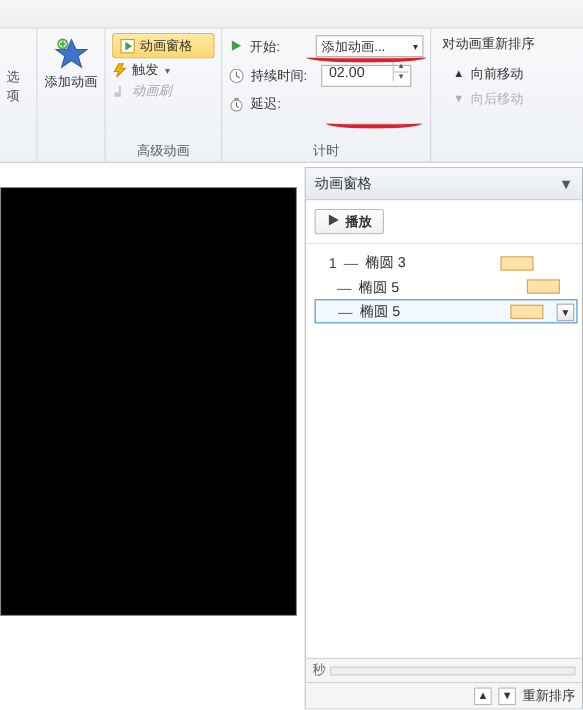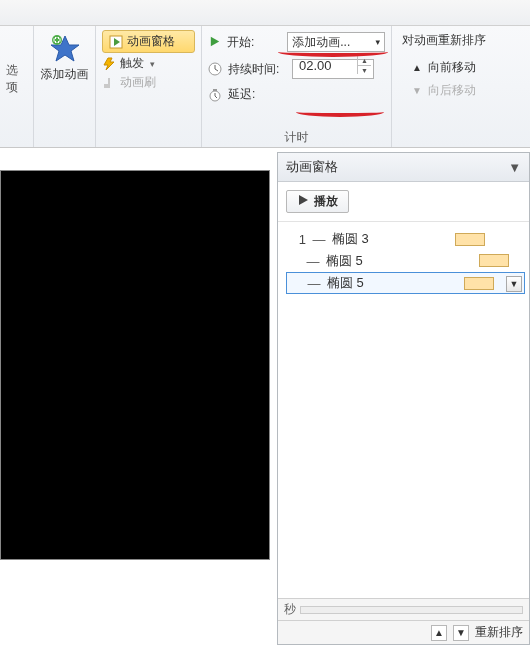--- a/index.html
+++ b/index.html
@@ -72,21 +72,21 @@
   }
   .small-icon { width: 14px; height: 14px; display:inline-block; }
   .trigger-row, .brush-row {
     display: flex;
     align-items: center;
     gap: 4px;
     margin-top: 2px;
     color: #444;
     font-size: 12px;
   }
-  .brush-row { color: #a8a8a8; }
+  .brush-row { color: #a8a8a8; font-style: italic; }
   .drop-caret {
     font-size: 9px; color: #666; margin-left: 2px;
   }
 
   .timing-row {
     display: flex;
     align-items: center;
     gap: 6px;
     margin: 2px 0 5px 0;
   }
@@ -270,20 +270,21 @@
     </div>
     <div class="brush-row">
       <span class="small-icon">
         <svg viewBox="0 0 14 14">
             <rect x="2" y="8" width="6" height="4" fill="#c9c9c9"></rect>
             <rect x="6" y="2" width="2" height="7" fill="#c9c9c9"></rect>
           </svg>
       </span>
       <span>动画刷</span>
     </div>
+    <div class="group-label">高级动画</div>
   </div>
 
   <div class="group g3">
     <div class="timing-row">
       <span class="timing-ico">
         <svg viewBox="0 0 14 14">
             <polygon points="3,2 12,7 3,12" fill="#3f9e3f"></polygon>
           </svg>
       </span>
       <span class="lab">开始:</span>

